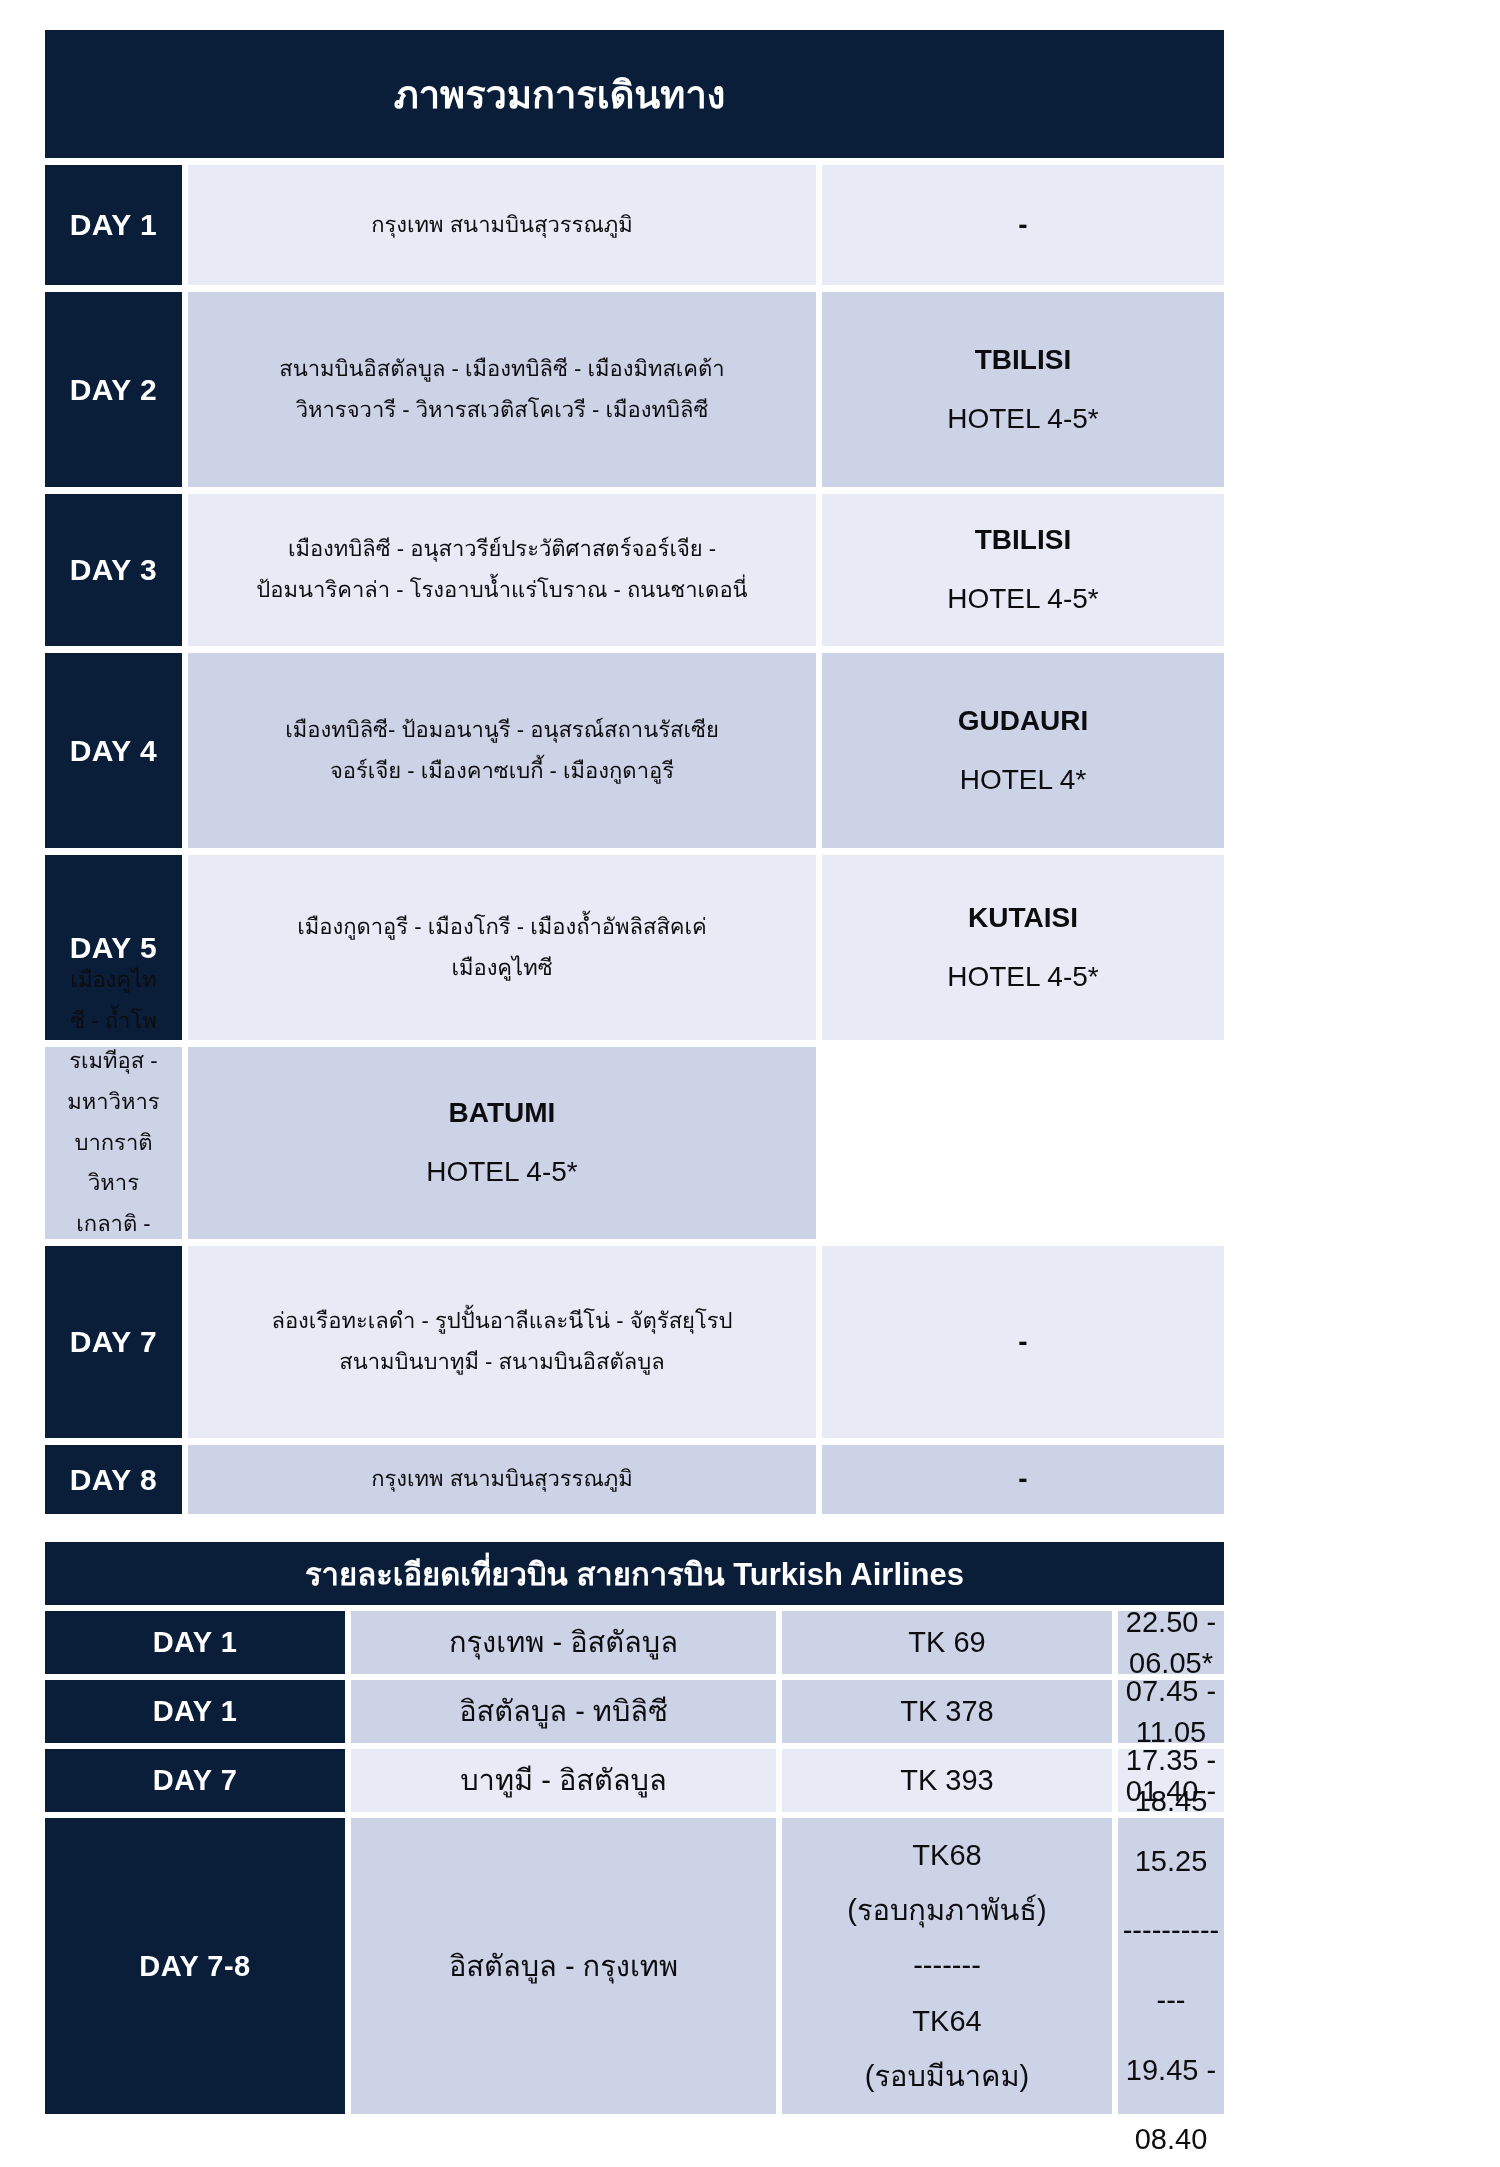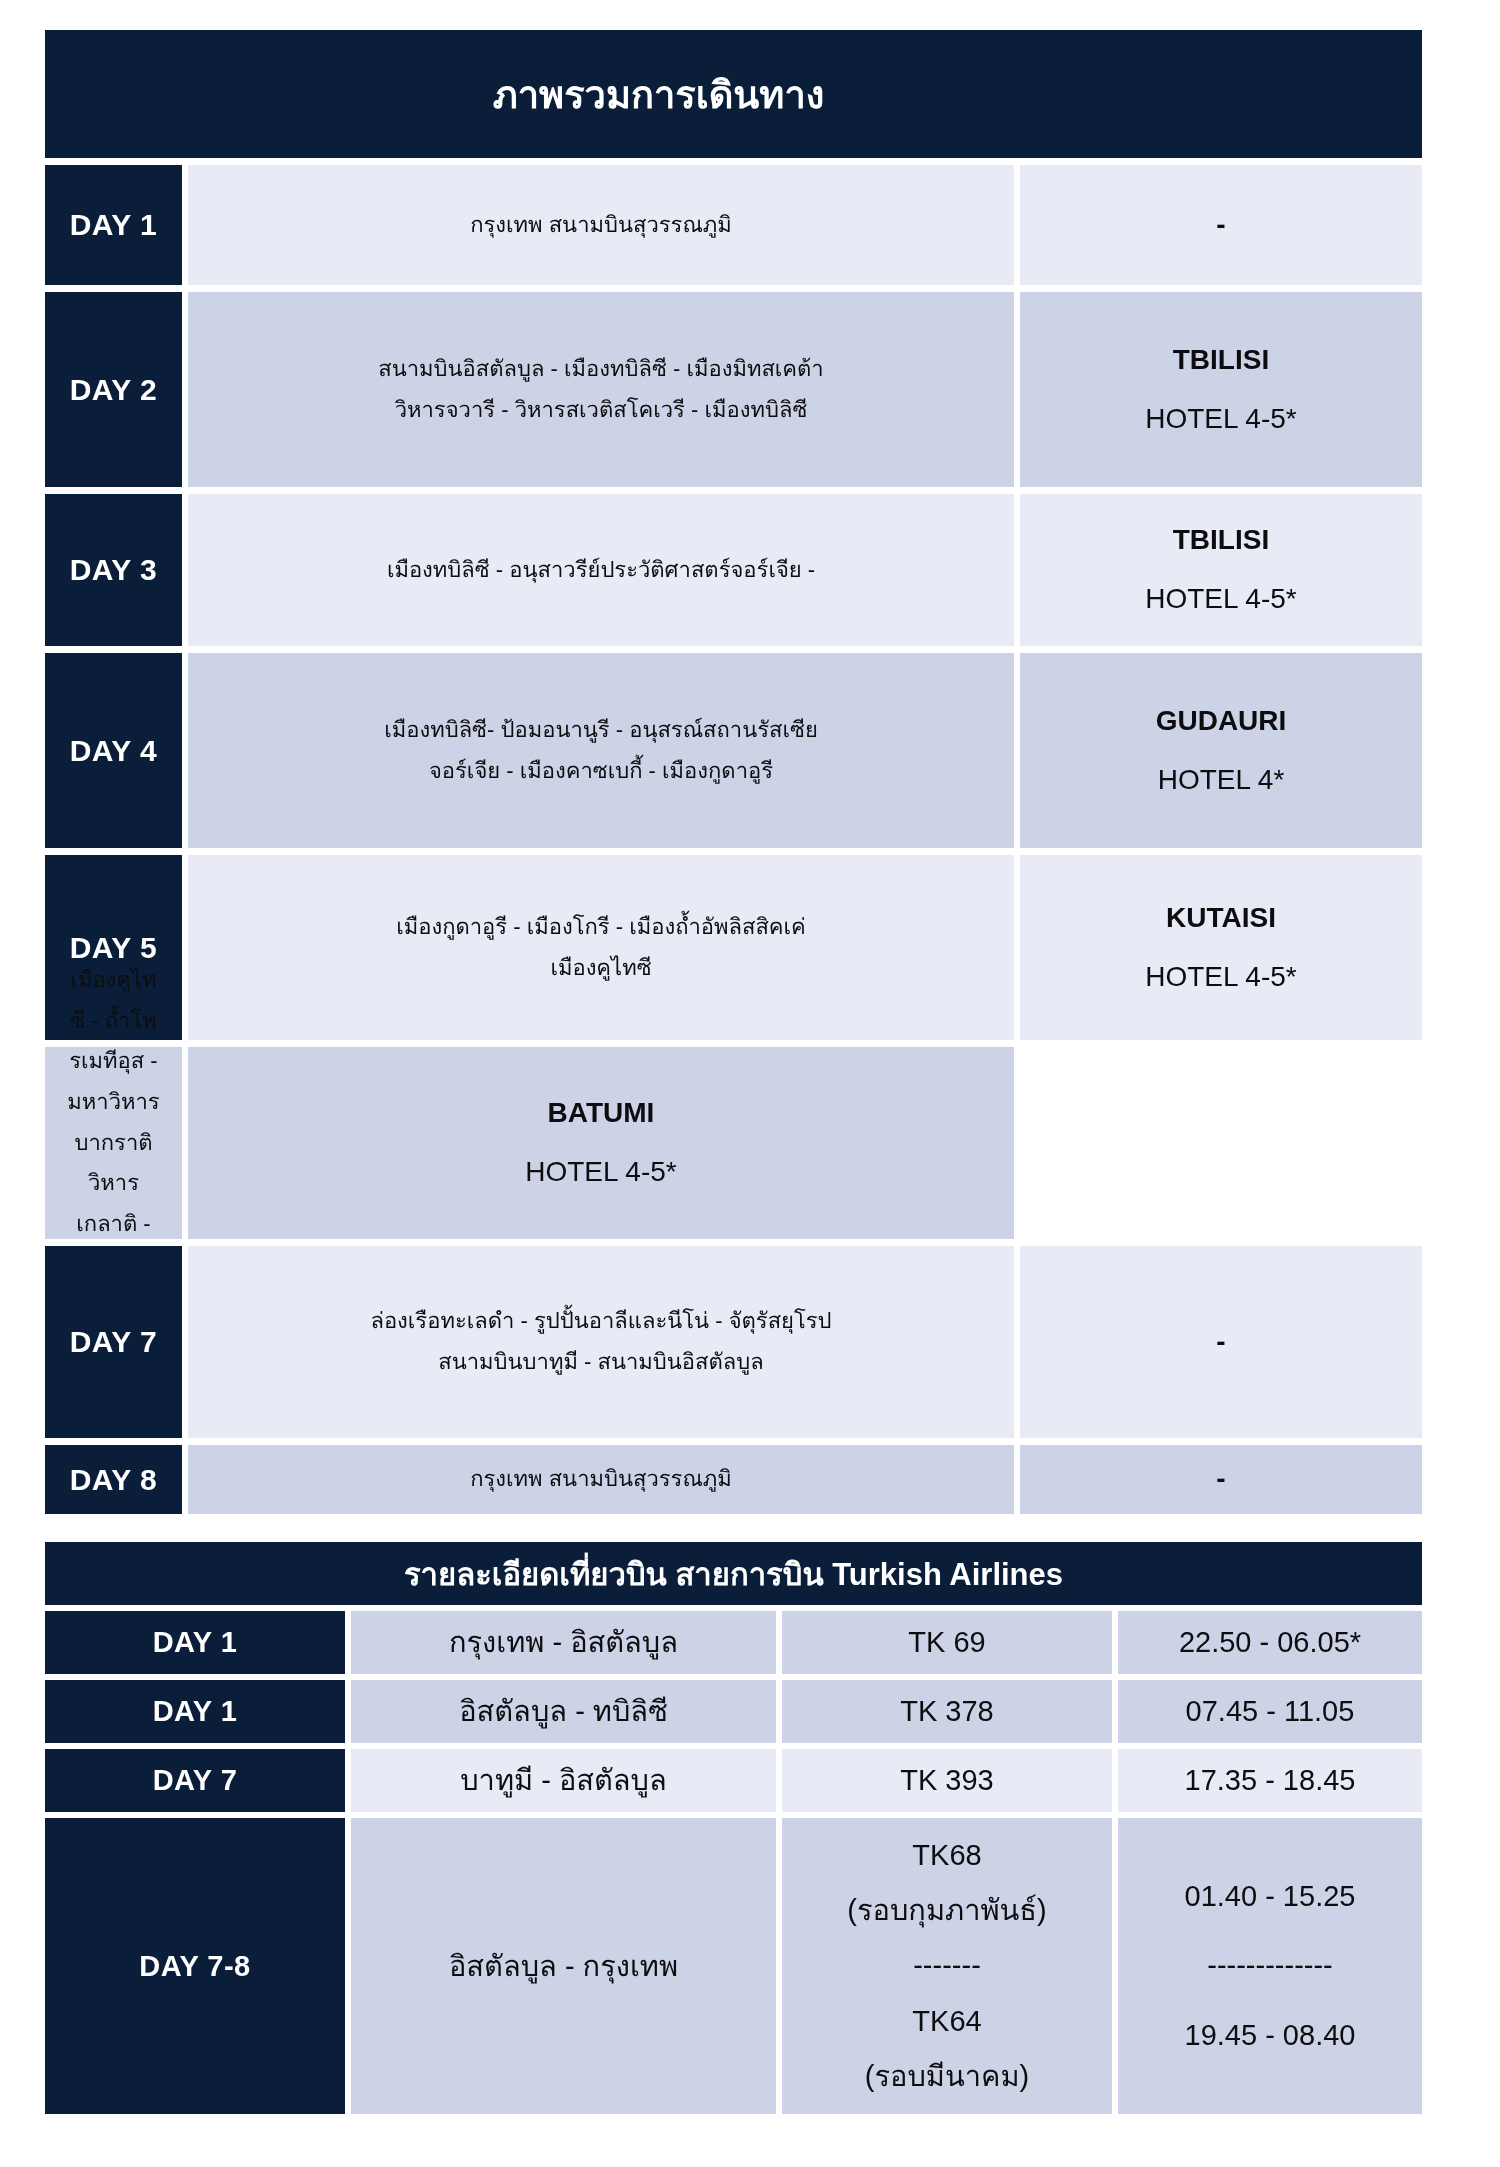--- a/index.html
+++ b/index.html
@@ -5,21 +5,21 @@
   html,body{margin:0;padding:0;}
   body{
     width:1500px;height:2167px;overflow:hidden;background:#ffffff;
     font-family:"Liberation Sans","DejaVu Sans",sans-serif;
     color:#0d0d0f;
   }
   .page{width:1500px;height:2167px;overflow:hidden;position:relative;}
   .content{padding:30px 40px 0 45px;}
 
   
-  .tbl{width:1377px;}
+  .tbl{width:1179px;}
   .hdr{
     background:#0a1e3a;color:#ffffff;display:flex;align-items:center;justify-content:center;
     box-sizing:border-box;
   }
   .row{display:grid;column-gap:6px;margin-top:7px;}
   .cell{
     display:flex;flex-direction:column;align-items:center;justify-content:center;
     box-sizing:border-box;text-align:center;
   }
   .day{
@@ -85,20 +85,21 @@
             <div class="line">HOTEL 4-5*</div>
         </div>
       </div>
 
       <div class="row ov-row">
         <div class="cell day r3">
             <span>DAY 3</span>
           </div>
         <div class="cell desc shade-a r3">
           <div class="line">เมืองทบิลิซี - อนุสาวรีย์ประวัติศาสตร์จอร์เจีย -</div>
+            <div class="line">ป้อมนาริคาล่า - โรงอาบน้ำแร่โบราณ - ถนนชาเดอนี่</div>
         </div>
         <div class="cell hotel shade-a r3">
           <div class="hotel-name line">TBILISI</div>
             <div class="line">HOTEL 4-5*</div>
         </div>
       </div>
 
       <div class="row ov-row">
         <div class="cell day r4">
             <span>DAY 4</span>

